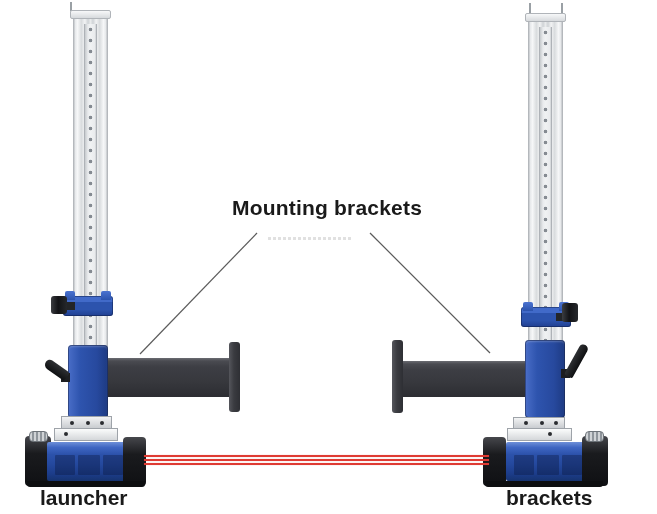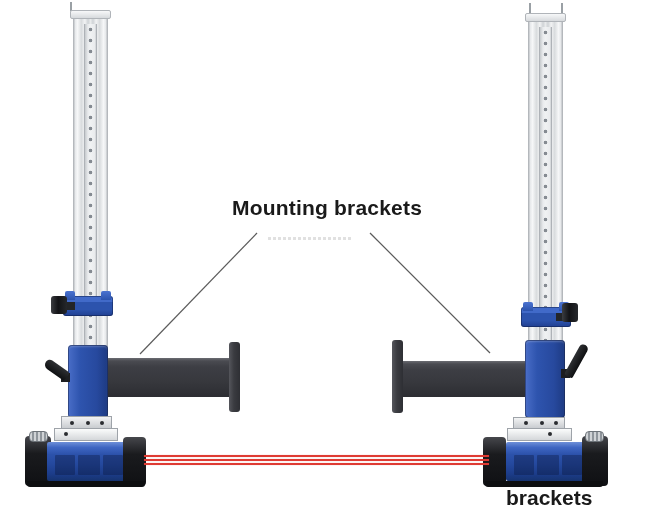--- a/index.html
+++ b/index.html
@@ -102,20 +102,21 @@
 
 <div class="canvas">
 
   <svg class="overlay" viewBox="0 0 657 514">
     <line x1="257" y1="233" x2="140" y2="354"></line>
     <line x1="370" y1="233" x2="490" y2="353"></line>
   </svg>
 
   <div class="title">Mounting brackets</div>
   <div class="watermark"></div>
+  <div class="dev-label label-launcher">launcher</div>
   <div class="dev-label label-receiver">brackets</div>
 
   <div class="grp">
     <div class="pin" style="left:70px;top:2px;height:9px;"></div>
     <div class="column col-left"></div>
     <div class="colcap cap-left"></div>
     <div class="channel chan-left"></div>
 
     <div class="clamp" style="left:63px;top:296px;"></div>
     <div class="clamp-ear" style="left:65px;top:291px;"></div>

